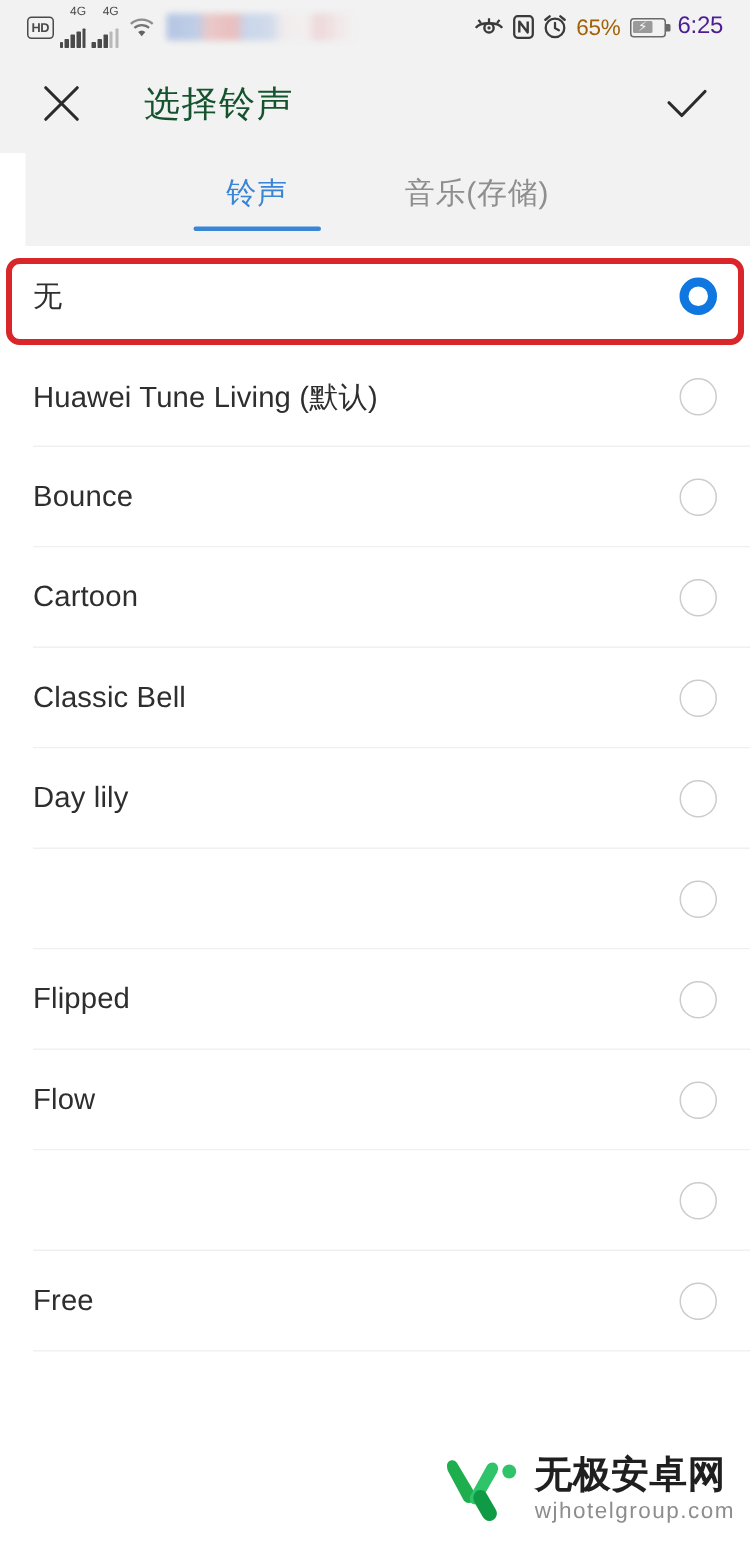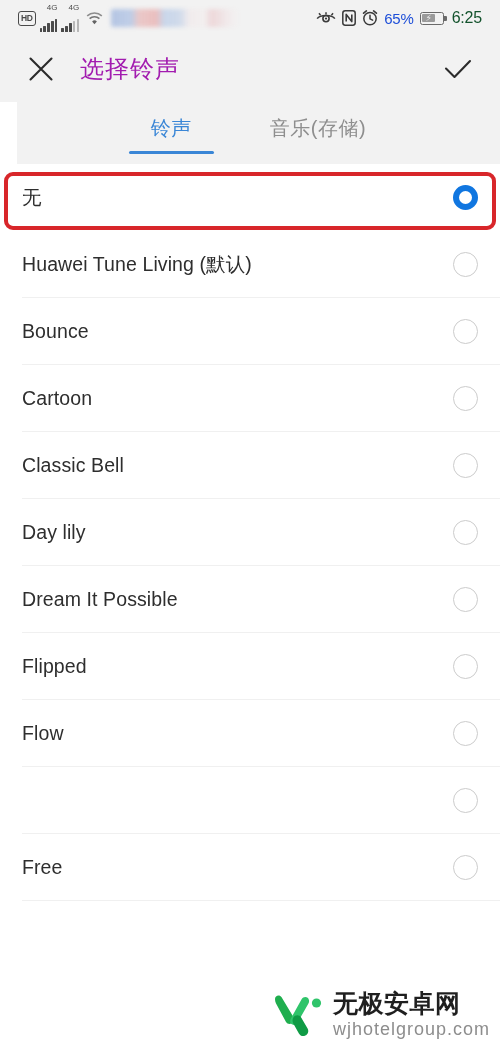--- a/index.html
+++ b/index.html
@@ -62,21 +62,21 @@
         rgba(130,160,215,0.55) 0%, rgba(140,170,220,0.5) 16%,
         rgba(225,150,150,0.45) 22%, rgba(228,140,140,0.5) 36%,
         rgba(150,180,225,0.45) 42%, rgba(160,185,225,0.4) 55%,
         rgba(240,225,228,0.35) 62%, rgba(245,235,235,0.3) 74%,
         rgba(230,175,180,0.4) 80%, rgba(240,215,218,0.3) 92%,
         rgba(248,240,240,0.2) 100%);
     filter:blur(2.2px);
   }
 
   .eye-icon, .nfc-icon, .alarm-icon { display:block; }
-  .pct { font-size:15px; color:#1d4ed8; letter-spacing:-0.2px; }
+  .pct { font-size:15px; color:#a16207; letter-spacing:-0.2px; }
   .batt {
     width:24px; height:13px;
     border:1.6px solid #6a6a6a;
     border-radius:2.5px;
     position:relative;
     display:flex; align-items:center;
     padding:1.3px;
   }
   .batt::after {
     content:""; position:absolute; right:-4px; top:3.4px;
@@ -85,39 +85,39 @@
   .batt .fill {
     height:100%; width:68%;
     background:#9a9a9a; border-radius:1px;
     position:relative;
   }
   .batt .bolt {
     position:absolute; left:50%; top:50%;
     transform:translate(-50%,-50%);
     font-size:9px; color:#f2f2f2; line-height:1;
   }
-  .clock { font-size:16px; color:#14532d; margin-left:2px; letter-spacing:-0.2px; }
+  .clock { font-size:16px; color:#4c1d95; margin-left:2px; letter-spacing:-0.2px; }
 
   
   .appbar {
     height:66px;
     background:#f2f2f2;
     display:flex;
     align-items:center;
     padding:0 24px;
   }
   .close-btn {
     width:34px; height:34px;
     display:flex; align-items:center; justify-content:center;
     cursor:pointer;
   }
   .appbar-title {
     font-size:24px;
-    color:#a21caf;
-    margin-left:22px;
+    color:#14532d;
+    margin-left:38px;
     letter-spacing:1px;
   }
   .confirm-btn {
     margin-left:auto;
     width:36px; height:36px;
     display:flex; align-items:center; justify-content:center;
     cursor:pointer;
   }
 
   
@@ -199,36 +199,36 @@
     border:4px solid #d8262a;
     border-radius:9px;
     pointer-events:none;
     z-index:5;
   }
 
   
   .watermark {
     position:absolute;
     right:10px;
-    bottom:1px;
+    bottom:24px;
     display:flex;
     align-items:center;
     gap:8px;
     z-index:9;
   }
   .wm-logo { width:54px; height:44px; }
   .wm-text { display:flex; flex-direction:column; line-height:1; }
   .wm-cn {
     font-size:25px;
     font-weight:bold;
     color:#1f1f1f;
     letter-spacing:0.5px;
   }
   .wm-url {
-    font-size:18px;
+    font-size:15px;
     color:#8d8d8d;
     letter-spacing:1px;
     margin-top:4px;
   }
 </style>
 </head>
 <body>
 
 <div id="screen">
 
@@ -352,21 +352,20 @@
         <div class="divider"></div>
       </div>
       <div class="row">
         <div class="label">Day lily</div>
         <div class="radio">
           <div class="radio-outer"></div>
         </div>
         <div class="divider"></div>
       </div>
       <div class="row">
-        <div class="label">Dream It Possible</div>
         <div class="radio">
           <div class="radio-outer"></div>
         </div>
         <div class="divider"></div>
       </div>
       <div class="row">
         <div class="label">Flipped</div>
         <div class="radio">
           <div class="radio-outer"></div>
         </div>

